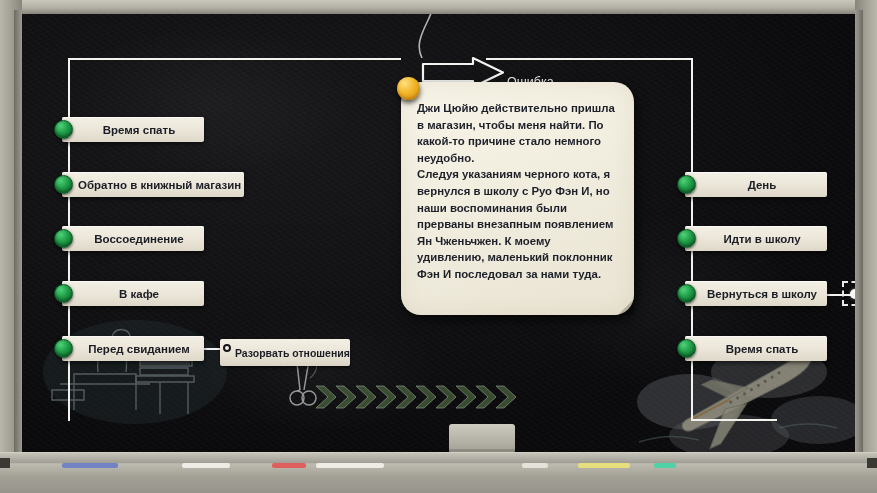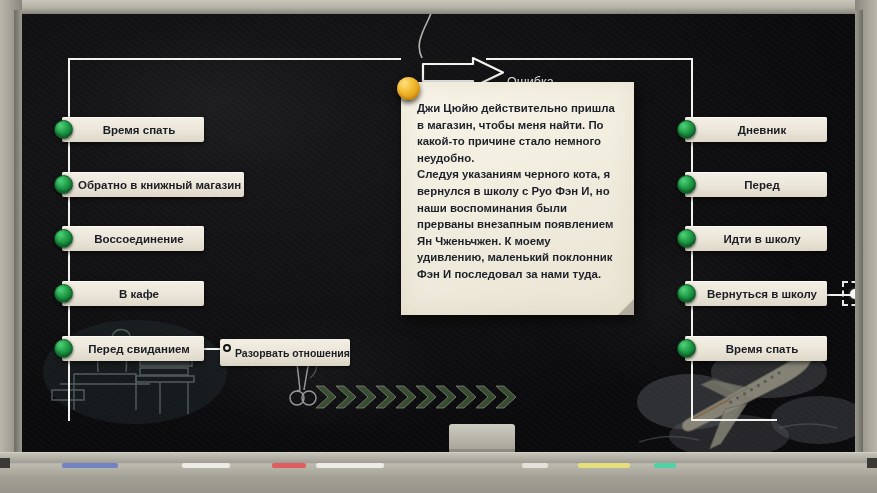--- a/index.html
+++ b/index.html
@@ -181,20 +181,21 @@
     box-shadow:0 0 3px rgba(255,255,255,.5);
   }
 
   
   .note {
     position:absolute; left:401px; top:82px;
     width:233px; height:233px;
     background: linear-gradient(158deg,#f7f4e8 0%, #f2eee0 40%, #e9e4d3 100%);
     box-shadow: 3px 5px 12px rgba(0,0,0,.65), inset 0 0 22px rgba(180,170,140,.22);
     padding:18px 16px 12px 16px;
+    border-radius:20px;
   }
   .note::after {
     content:""; position:absolute; right:0; bottom:0;
     width:0; height:0;
     border-left:16px solid transparent;
     border-bottom:16px solid rgba(0,0,0,.22);
   }
   .note-text {
     font-size:11.4px; line-height:16.6px;
     color:#1d2029; font-weight:600;
@@ -346,28 +347,24 @@
     <div class="node" style="left:40px; top:322px; width:142px;align-items:center;">
       <span class="dot"></span>
       <span class="node-label">Перед свиданием</span>
     </div>
 
     <div class="subnode" style="left:198px; top:325px; width:130px;">
       <span class="ring"></span>
       <span class="subnode-label">Разорвать отношения</span>
     </div>
 
-    <div class="node" style="left:663px; top:103px; width:142px;">
-      <span class="dot"></span>
-      <span class="node-label">Дневник</span>
-    </div>
 
     <div class="node" style="left:663px; top:158px; width:142px;">
       <span class="dot"></span>
-      <span class="node-label">Перед</span>
+      <span class="node-label">День</span>
     </div>
 
     <div class="node" style="left:663px; top:267px; width:142px;">
       <span class="dot"></span>
       <span class="node-label">Вернуться в школу</span>
     </div>
 
     <div class="node" style="left:663px; top:212px; width:142px;">
       <span class="dot"></span>
       <span class="node-label">Идти в школу</span>

